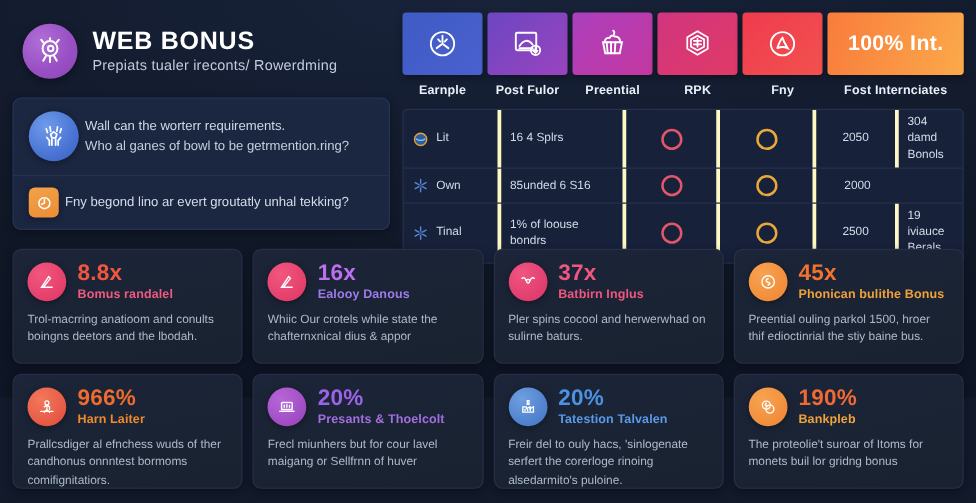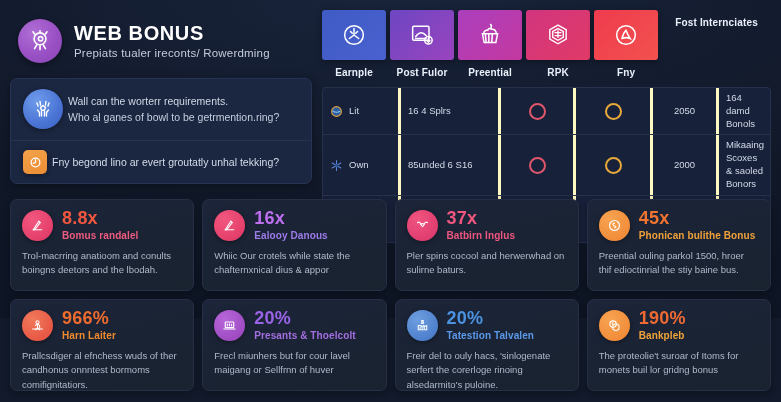--- a/index.html
+++ b/index.html
@@ -238,20 +238,23 @@
           <div class="tile-box" style="background:linear-gradient(135deg,#ef3b4f,#f2514e)">
             <svg width="28" height="28" viewBox="0 0 24 24" fill="none" stroke="#fff" stroke-width="1.3" stroke-linecap="round">
               <circle cx="12" cy="12" r="8"></circle>
               <path d="M8.5 15 Q10 10 12 8 Q13 11 15.5 15 Q12 13.5 8.5 15"></path>
             </svg>
           </div>
           <div class="tile-label">Fny</div>
         </div>
 
         <div class="tile" style="flex:1.7">
+          <div class="tile-box" style="background:linear-gradient(105deg,#f97c3c,#fba94a)">
+            <span class="tile-pct">100% Int.</span>
+          </div>
           <div class="tile-label">Fost Internciates</div>
         </div>
       </div>
 
       <div class="dtable">
 
         <div class="drow">
           <div class="dcell c1">
             <svg class="dot-ic" viewBox="0 0 24 24">
                 <circle cx="12" cy="12" r="9" fill="#2d5f9e" stroke="#e3a23c" stroke-width="2"></circle>
@@ -260,40 +263,39 @@
             <span>Lit</span>
           </div>
           <div class="dcell c2">16 4 Splrs</div>
           <div class="dcell c3">
               <span class="ring"></span>
             </div>
           <div class="dcell c4">
               <span class="ring amber"></span>
             </div>
           <div class="dcell c5">2050</div>
-          <div class="dcell c6">164 damd Bonols</div>
+          <div class="dcell c6">304 damd Bonols</div>
         </div>
 
         <div class="drow">
           <div class="dcell c1">
             <svg class="dot-ic" viewBox="0 0 24 24" stroke="#5a86d8" stroke-width="2" fill="none" stroke-linecap="round">
                 <path d="M12 3 V21 M4 7.5 L20 16.5 M20 7.5 L4 16.5"></path>
                 <circle cx="12" cy="12" r="3" fill="#2f4f8f" stroke="none"></circle>
               </svg>
             <span>Own</span>
           </div>
           <div class="dcell c2">85unded 6 S16</div>
           <div class="dcell c3">
               <span class="ring"></span>
             </div>
           <div class="dcell c4">
               <span class="ring amber"></span>
             </div>
           <div class="dcell c5">2000</div>
-          <div class="dcell c6">Mikaaing Scoxes &amp; saoled Bonors</div>
         </div>
 
         <div class="drow">
           <div class="dcell c1">
             <svg class="dot-ic" viewBox="0 0 24 24" stroke="#5a86d8" stroke-width="2" fill="none" stroke-linecap="round">
                 <path d="M12 3 V21 M4 7.5 L20 16.5 M20 7.5 L4 16.5"></path>
                 <circle cx="12" cy="12" r="3" fill="#2f4f8f" stroke="none"></circle>
               </svg>
             <span>Tinal</span>
           </div>

